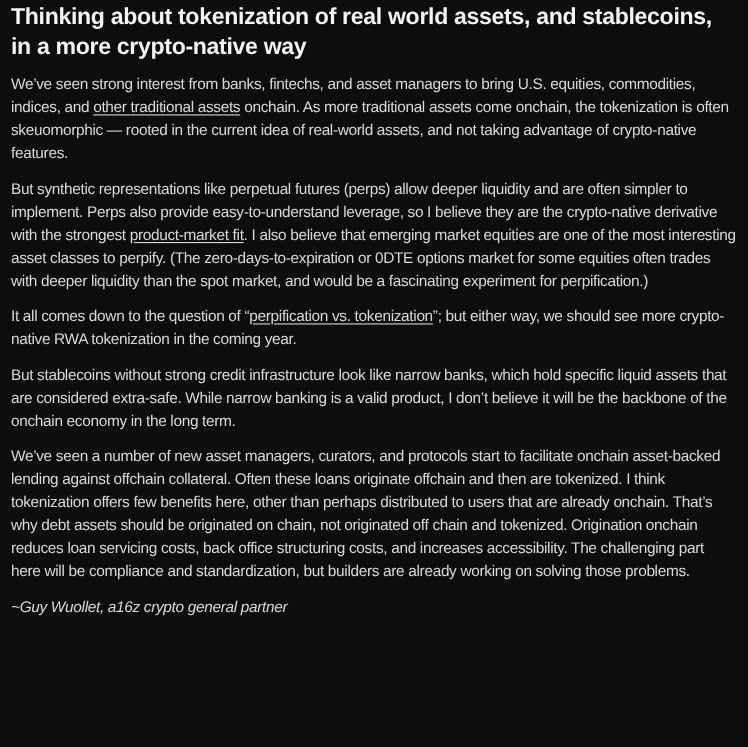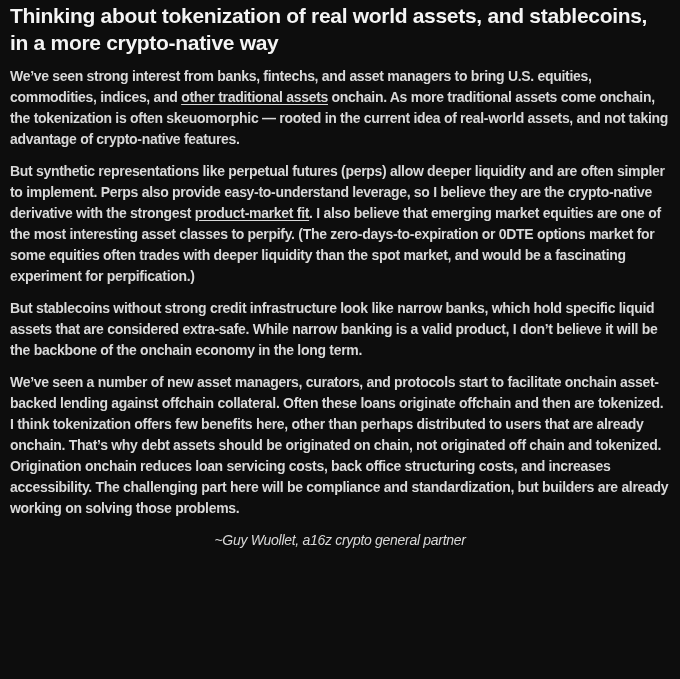--- a/index.html
+++ b/index.html
@@ -29,49 +29,48 @@
     color: #f4f4f4;
     max-width: 650px;
   }
   .para {
     margin: 0 0 11px 0;
     font-size: 14px;
     line-height: 21px;
     letter-spacing: -0.3px;
     color: #d9d9d9;
     max-width: 660px;
-    font-weight: bold;
   }
   .inline-link {
     color: inherit;
     text-decoration: underline;
     text-underline-offset: 2px;
     cursor: pointer;
   }
   .signature {
     margin: 0;
     font-size: 14px;
     line-height: 21px;
     letter-spacing: -0.3px;
     color: #d9d9d9;
     font-style: italic;
-    text-align: center;
   }
 </style>
 </head>
 <body>
 
 <div class="page">
 
   <h1 class="article-title">Thinking about tokenization of real world assets, and stablecoins, in a more crypto-native way</h1>
 
   <p class="para"><span>We’ve seen strong interest from banks, fintechs, and asset managers to bring U.S. equities, commodities, indices, and </span><a class="inline-link">other traditional assets</a><span> onchain. As more traditional assets come onchain, the tokenization is often skeuomorphic — rooted in the current idea of real-world assets, and not taking advantage of crypto-native features.</span></p>
 
   <p class="para"><span>But synthetic representations like perpetual futures (perps) allow deeper liquidity and are often simpler to implement. Perps also provide easy-to-understand leverage, so I believe they are the crypto-native derivative with the strongest </span><a class="inline-link">product-market fit</a><span>. I also believe that emerging market equities are one of the most interesting asset classes to perpify. (The zero-days-to-expiration or 0DTE options market for some equities often trades with deeper liquidity than the spot market, and would be a fascinating experiment for perpification.)</span></p>
 
+  <p class="para"><span>It all comes down to the question of “</span><a class="inline-link">perpification vs. tokenization</a><span>”; but either way, we should see more crypto-native RWA tokenization in the coming year.</span></p>
 
 
   <p class="para"><span>But stablecoins without strong credit infrastructure look like narrow banks, which hold specific liquid assets that are considered extra-safe. While narrow banking is a valid product, I don’t believe it will be the backbone of the onchain economy in the long term.</span></p>
 
   <p class="para"><span>We’ve seen a number of new asset managers, curators, and protocols start to facilitate onchain asset-backed lending against offchain collateral. Often these loans originate offchain and then are tokenized. I think tokenization offers few benefits here, other than perhaps distributed to users that are already onchain. That’s why debt assets should be originated on chain, not originated off chain and tokenized. Origination onchain reduces loan servicing costs, back office structuring costs, and increases accessibility. The challenging part here will be compliance and standardization, but builders are already working on solving those problems.</span></p>
 
   <p class="signature">~Guy Wuollet, a16z crypto general partner</p>
 
 </div>
 

